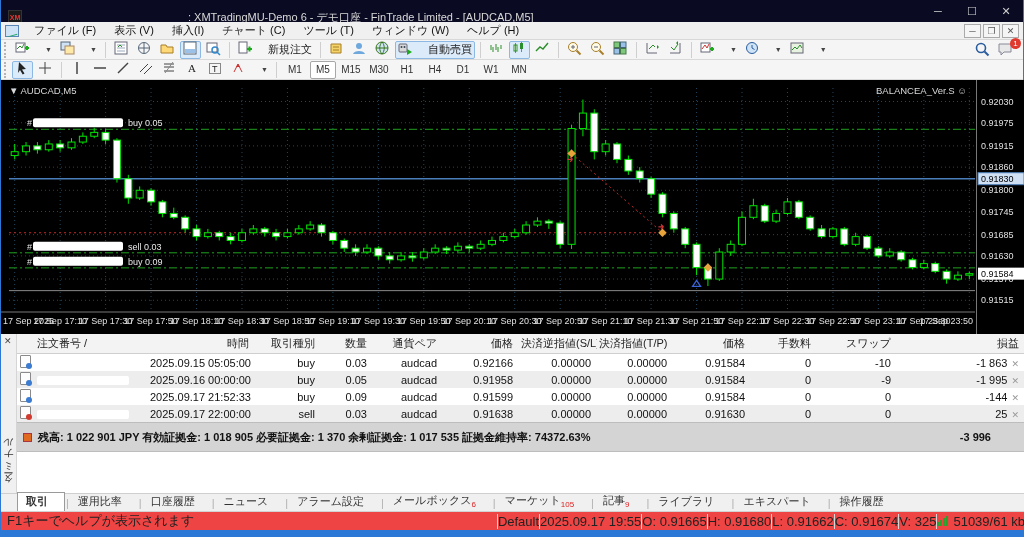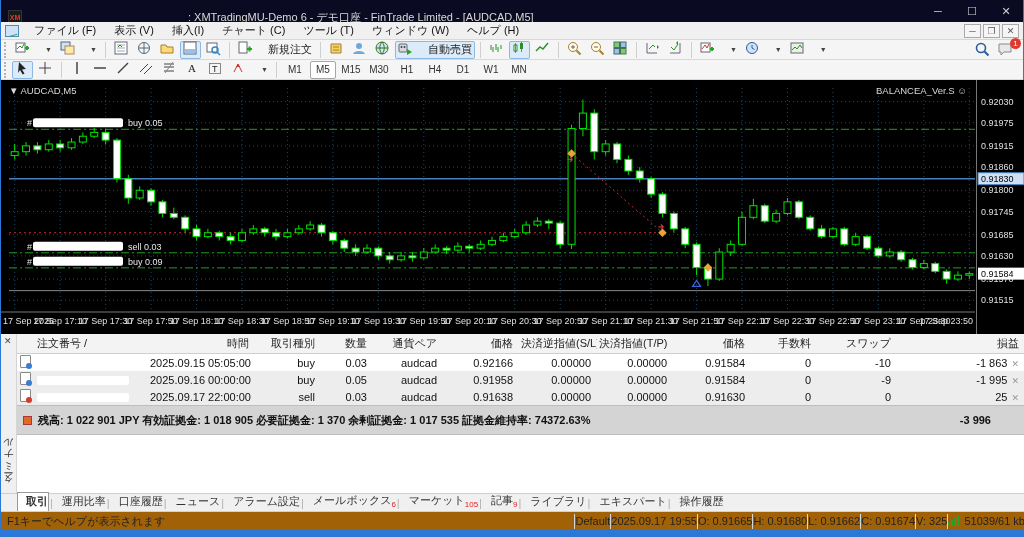--- a/index.html
+++ b/index.html
@@ -54,27 +54,27 @@
   .docicon .dot { position:absolute; right:-2px; bottom:-2px; width:6px; height:6px; border-radius:50%; }
   .redact { display:inline-block; width:92px; height:9px; background:#fff; border-radius:2px; vertical-align:middle; }
   .closex { color:#999; font-size:9px; margin-left:4px; }
   .balrow { width:1008px; height:30px; background:#d4d4d4; border-top:1px solid #bdbdbd; border-bottom:1px solid #bdbdbd; display:flex; align-items:center; font-size:11px; font-weight:bold; color:#111; }
   .balrow .balicon { width:9px; height:9px; background:#e06a1f; margin:0 6px 0 6px; border:1px solid #a34; }
   .balrow .baltotal { margin-left:auto; padding-right:34px; }
   .tfiller { flex:1; background:#fff; }
 
   
   .tabsbar { position:absolute; top:493px; left:0; width:1024px; height:18px; background:#f0f0f0; border-top:1px solid #cfcfcf; display:flex; align-items:flex-end; font-size:11px; color:#333; padding-left:16px; }
-  .tab { padding:1px 0 2px 8px; position:relative; white-space:nowrap; }
+  .tab { padding:1px 16px 2px 8px; position:relative; white-space:nowrap; }
   .tab.active { background:#fff; border:1px solid #9a9a9a; border-bottom:none; font-weight:bold; }
   .tabsep { color:#b0b0b0; padding:0 1px 2px 1px; }
   .tbadge { color:#d22; font-size:8px; vertical-align:sub; }
 
   
-  .statusbar { position:absolute; top:511px; left:0; width:1024px; height:19px; background:#a16207; border-top:1px solid #d2d2d2; display:flex; align-items:center; font-size:11px; color:#222; }
+  .statusbar { position:absolute; top:511px; left:0; width:1024px; height:19px; background:#ef4444; border-top:1px solid #d2d2d2; display:flex; align-items:center; font-size:13px; color:#222; }
   .statusbar .seg { padding:0 0; border-left:1px solid #d6d6d6; height:15px; display:flex; align-items:center; white-space:nowrap; }
   .statusbar .help { padding-left:6px; flex:1; }
   .sigbars { display:inline-flex; align-items:flex-end; gap:1px; margin-right:5px; }
   .sigbars i { width:2px; background:#2ca02c; display:block; }
   .bluebar { position:absolute; top:530px; left:0; width:1024px; height:7px; background:#2b78d7; }
 </style>
 </head>
 <body>
 
 <div class="window">
@@ -688,20 +688,35 @@
               <td>0.05</td>
               <td>audcad</td>
               <td>0.91958</td>
               <td>0.00000</td>
               <td>0.00000</td>
               <td>0.91584</td>
               <td>0</td>
               <td>-9</td>
               <td>-1 995<span class="closex">✕</span></td>
             </tr>
+            <tr class="odd">
+              <td style="text-align:left;padding-left:3px"><span class="docicon"><span class="dot" style="background:#3b7bd2"></span></span></td>
+              <td style="text-align:left;padding-left:4px"><span class="redact"></span></td>
+              <td>2025.09.17 21:52:33</td>
+              <td>buy</td>
+              <td>0.09</td>
+              <td>audcad</td>
+              <td>0.91599</td>
+              <td>0.00000</td>
+              <td>0.00000</td>
+              <td>0.91584</td>
+              <td>0</td>
+              <td>0</td>
+              <td>-144<span class="closex">✕</span></td>
+            </tr>
             <tr class="even">
               <td style="text-align:left;padding-left:3px"><span class="docicon"><span class="dot" style="background:#d23b2f"></span></span></td>
               <td style="text-align:left;padding-left:4px"><span class="redact"></span></td>
               <td>2025.09.17 22:00:00</td>
               <td>sell</td>
               <td>0.03</td>
               <td>audcad</td>
               <td>0.91638</td>
               <td>0.00000</td>
               <td>0.00000</td>

